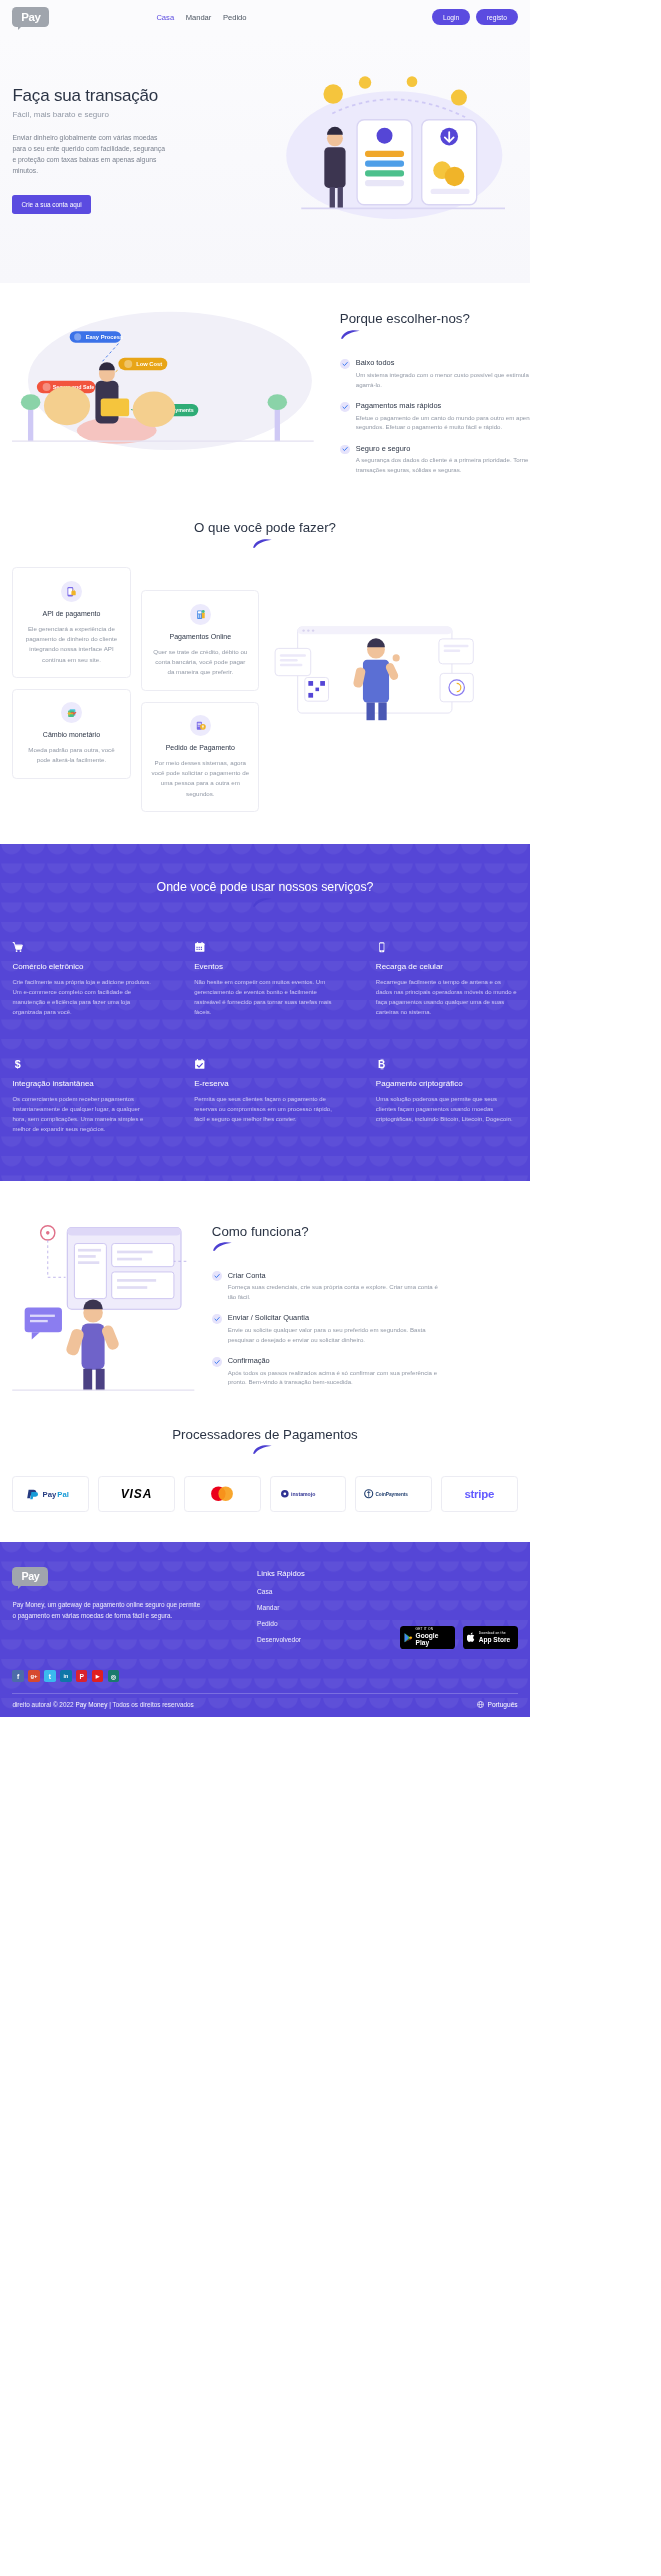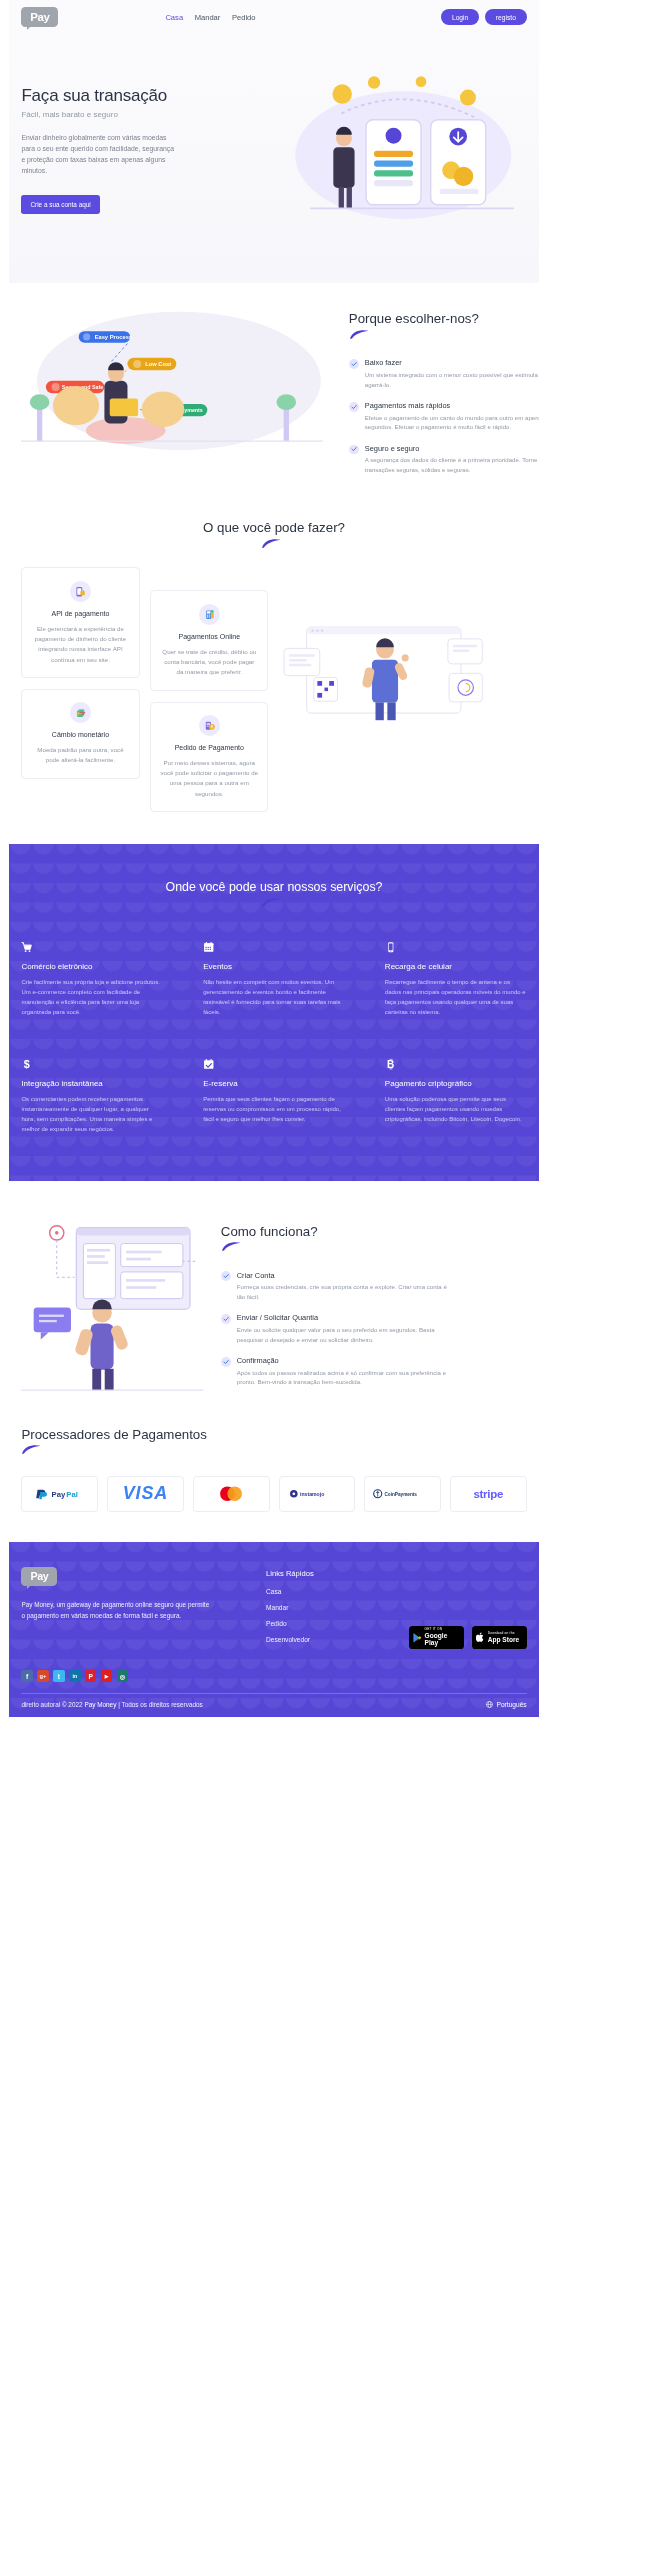--- a/index.html
+++ b/index.html
@@ -3,21 +3,21 @@
 <meta charset="utf-8">
 <style>
   * { box-sizing: border-box; margin: 0; padding: 0; }
   body {
     width: 662px;
     font-family: "Liberation Sans", sans-serif;
     background: #ffffff;
     color: #3c4858;
     -webkit-font-smoothing: antialiased;
   }
-  .page { width: 530px; position: relative; overflow: hidden; margin-left: 9px; }
+  .page { width: 530px; position: relative; overflow: hidden; }
 
   
   .navbar {
     height: 34px;
     display: flex;
     align-items: center;
     padding: 0 12.4px;
     background: #fbfbfd;
   }
   .brand {
@@ -138,21 +138,21 @@
   .svc-title { font-size: 8px; color: #ffffff; margin-bottom: 6.2px; }
   .svc-desc { font-size: 6px; color: #cfc9f5; line-height: 1.7; }
 
   
   .how { display: flex; align-items: flex-start; padding: 27px 12.4px 23px 12.4px; }
   .how-art { width: 187px; height: 191px; flex: 0 0 auto; position: relative; }
   .how-right { flex: 1; padding-left: 12.4px; padding-top: 16px; }
 
   
   .proc { padding: 5.3px 12.4px 30px 12.4px; }
-  .proc-head { margin-bottom: 18px; }
+  .proc-head { text-align: center; margin-bottom: 18px; }
   .proc-head .swoosh { margin: 1.8px auto 0 auto; }
   .proc-row { display: flex; gap: 9px; }
   .proc-card {
     flex: 1; height: 36px; border: 0.9px solid #ececf3; border-radius: 3.6px;
     background: #fff; display: flex; align-items: center; justify-content: center;
   }
 
   
   .footer {
     background: #5546d6; position: relative; overflow: hidden;
@@ -292,21 +292,21 @@
         <path d="M1 11 C3 2, 14 0, 22 2 C14 3, 6 6, 3 11 Z" fill="#4c3fd1"></path>
       </svg>
       <div class="check-list">
         <div class="check-item">
           <span class="check-badge">
             <svg viewBox="0 0 10 10">
                 <path d="M1.5 5 L4 7.4 L8.5 2.4" stroke="#3b7bf0" stroke-width="1.6" fill="none" stroke-linecap="round" stroke-linejoin="round"></path>
               </svg>
           </span>
           <div>
-            <div class="check-title">Baixo fazer</div>
+            <div class="check-title">Baixo todos</div>
             <div class="check-desc">Um sistema integrado com o menor custo possível que estimula o cliente a agarrá-lo.</div>
           </div>
         </div>
         <div class="check-item">
           <span class="check-badge">
             <svg viewBox="0 0 10 10">
                 <path d="M1.5 5 L4 7.4 L8.5 2.4" stroke="#3b7bf0" stroke-width="1.6" fill="none" stroke-linecap="round" stroke-linejoin="round"></path>
               </svg>
           </span>
           <div>
@@ -607,21 +607,21 @@
     <div class="proc-row">
       <div class="proc-card">
         <svg viewBox="0 0 72 20" width="52" height="14">
           <path d="M4 4 h7 a4 4 0 0 1 0 8 h-4 l-1 4 h-4 z" fill="#253b80"></path>
           <path d="M8 7 h6 a3.4 3.4 0 0 1 0 7 h-3.4 l-.9 3.4 h-3.4 z" fill="#179bd7"></path>
           <text x="24" y="14" font-family="Liberation Sans, sans-serif" font-size="11" font-weight="bold" fill="#253b80">Pay</text>
           <text x="45" y="14" font-family="Liberation Sans, sans-serif" font-size="11" font-weight="bold" fill="#179bd7">Pal</text>
         </svg>
       </div>
       <div class="proc-card">
-        <span style="font-size:18px;font-weight:bold;font-style:italic;color:#3b82f6;letter-spacing:0.9px;">VISA</span>
+        <span style="font-size:12px;font-weight:bold;font-style:italic;color:#000000;letter-spacing:0.9px;">VISA</span>
       </div>
       <div class="proc-card">
         <svg viewBox="0 0 44 26" width="32" height="19.5">
           <circle cx="17" cy="13" r="10" fill="#eb001b"></circle>
           <circle cx="27" cy="13" r="10" fill="#f79e1b" opacity=".92"></circle>
         </svg>
       </div>
       <div class="proc-card">
         <svg viewBox="0 0 80 16" width="55" height="11.5">
           <circle cx="7" cy="8" r="5.5" fill="#2e3192"></circle>

